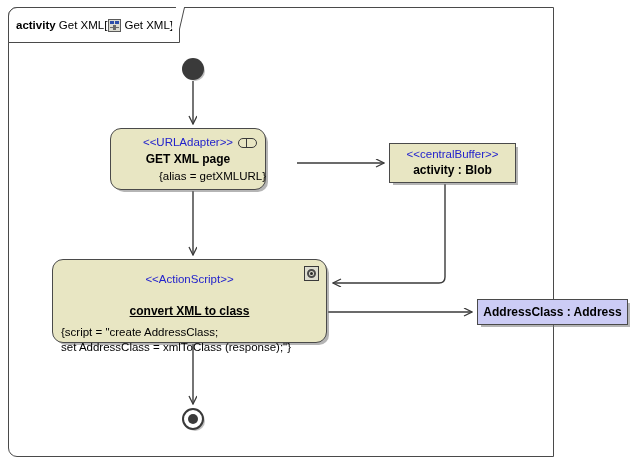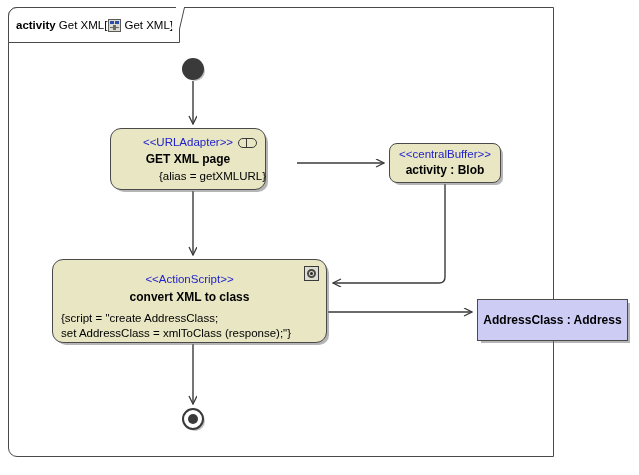--- a/index.html
+++ b/index.html
@@ -134,34 +134,33 @@
   .pin-icon::after {
     content: "";
     position: absolute;
     left: 7px; top: 0px;
     width: 1px; height: 8px;
     background: #3a3a3a;
   }
 
   
   #node-buffer {
-    left: 389px; top: 143px; width: 112px; height: 40px;
+    left: 389px; top: 143px; width: 127px; height: 40px;
     padding-top: 3px;
-    border-radius: 8px;
   }
   #node-buffer .stereo   { margin-top: 1px; }
   #node-buffer .nodename { margin-top: 3px; }
 
   
   #node-convert {
     left: 52px; top: 259px; width: 275px; height: 84px;
     padding-top: 5px;
   }
   #node-convert .stereo   { margin-top: 8px; }
-  #node-convert .nodename { margin-top: 5px; }
+  #node-convert .nodename { margin-top: 19px; text-decoration: underline; }
   #node-convert .nodebody {
     margin-top: 7px;
     padding-left: 8px;
     line-height: 15px;
   }
 
   
   .gear-icon {
     position: absolute;
     right: 7px; top: 6px;
@@ -183,21 +182,21 @@
     content: "";
     position: absolute;
     left: 5px; top: 5px;
     width: 3px; height: 3px;
     background: #2a2a2a;
     border-radius: 50%;
   }
 
   
   #node-address {
-    left: 477px; top: 299px; width: 151px; height: 42px;
+    left: 477px; top: 299px; width: 151px; height: 26px;
     background: #ccccf5;
     display: flex;
     align-items: center;
     justify-content: center;
   }
   #node-address .nodename { font-size: 12px; }
 
   
   #initial-node {
     position: absolute;

